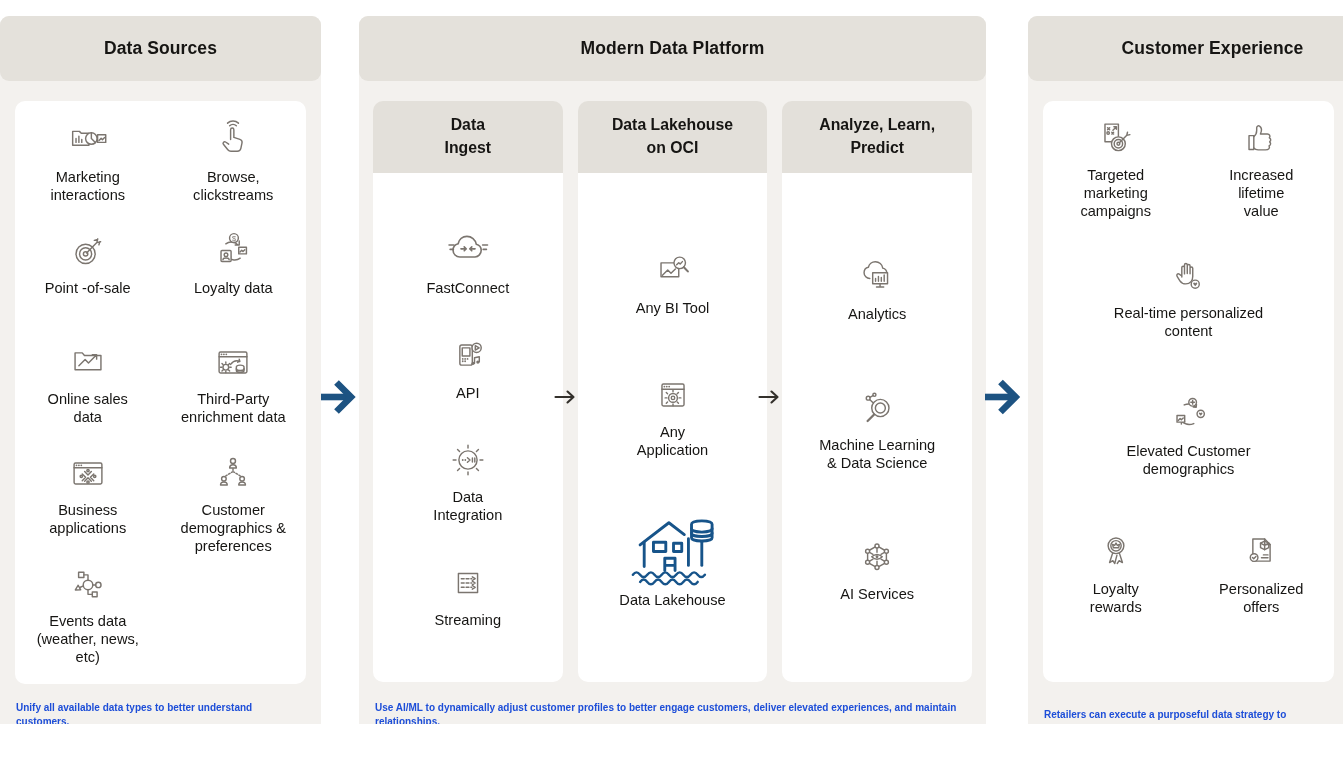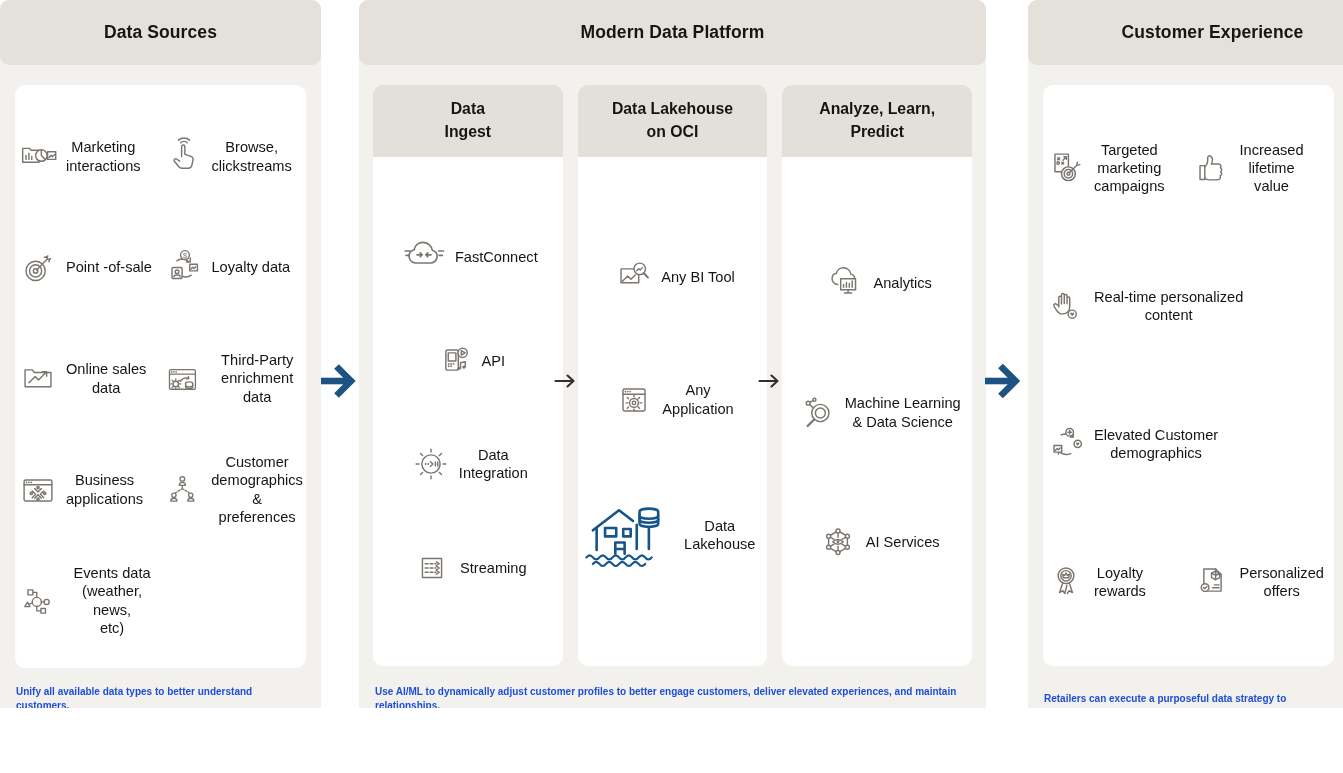--- a/index.html
+++ b/index.html
@@ -1,27 +1,27 @@
 <!DOCTYPE html>
 <html><head>
 <meta charset="utf-8">
 <style>
   html,body{margin:0;padding:0;background:#ffffff;}
   .page{position:relative;width:1343px;height:708px;background:#ffffff;overflow:hidden;
-        font-family:"Liberation Sans","DejaVu Sans",sans-serif;color:#161513;}
+        font-family:"Liberation Sans","DejaVu Sans",sans-serif;color:#161513;margin-top:16px;}
   .panel{position:absolute;top:0;height:773px;background:#f3f1ee;border-radius:9px;}
   .panel-header{position:absolute;left:0;top:0;width:100%;height:65px;background:#e4e1db;
         border-radius:9px;display:flex;align-items:center;justify-content:center;}
   .panel-header .t{font-weight:bold;font-size:17.5px;letter-spacing:.1px;}
   .card{position:absolute;background:#ffffff;border-radius:10px;}
   .lbl{font-size:14.6px;line-height:1.24;text-align:center;white-space:pre-line;color:#161513;}
   .caption{position:absolute;font-size:10px;line-height:1.36;color:#1d4ed8;font-weight:bold;}
   
   .grid2{display:grid;grid-template-columns:1fr 1fr;padding-top:16px;}
-  .item{display:flex;flex-direction:row;align-items:center;justify-content:flex-start;gap:5px;}
+  .item{display:flex;flex-direction:column;align-items:center;justify-content:flex-start;gap:5px;}
   .grid2 .item{min-height:111px;}
   
   .subwrap{position:absolute;left:14px;top:85px;right:14px;display:flex;gap:15px;}
   .subcol{flex:1;display:flex;flex-direction:column;height:581px;border-radius:10px;overflow:hidden;}
   .subhead{height:72px;background:#e3e0da;display:flex;align-items:center;justify-content:center;
            font-weight:bold;font-size:15.8px;line-height:1.45;text-align:center;white-space:pre-line;}
   .subbody{background:#ffffff;flex:1;display:flex;flex-direction:column;justify-content:space-evenly;
            align-items:center;padding:20px 0 18px;}
   
   .grid3{display:grid;grid-template-columns:1fr 1fr;padding-top:14px;}

